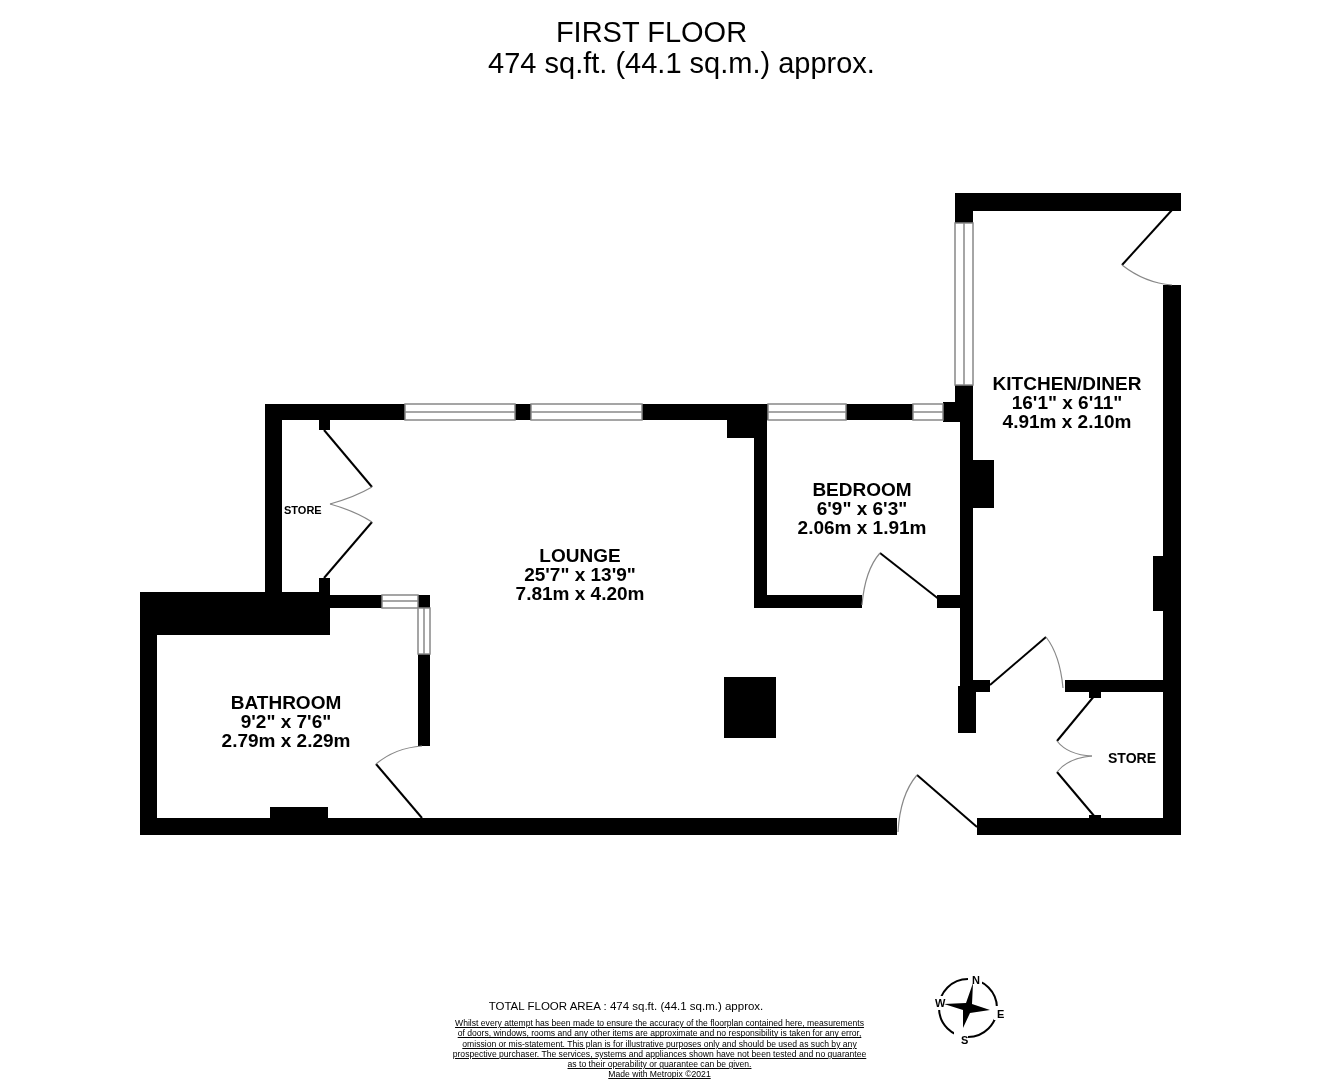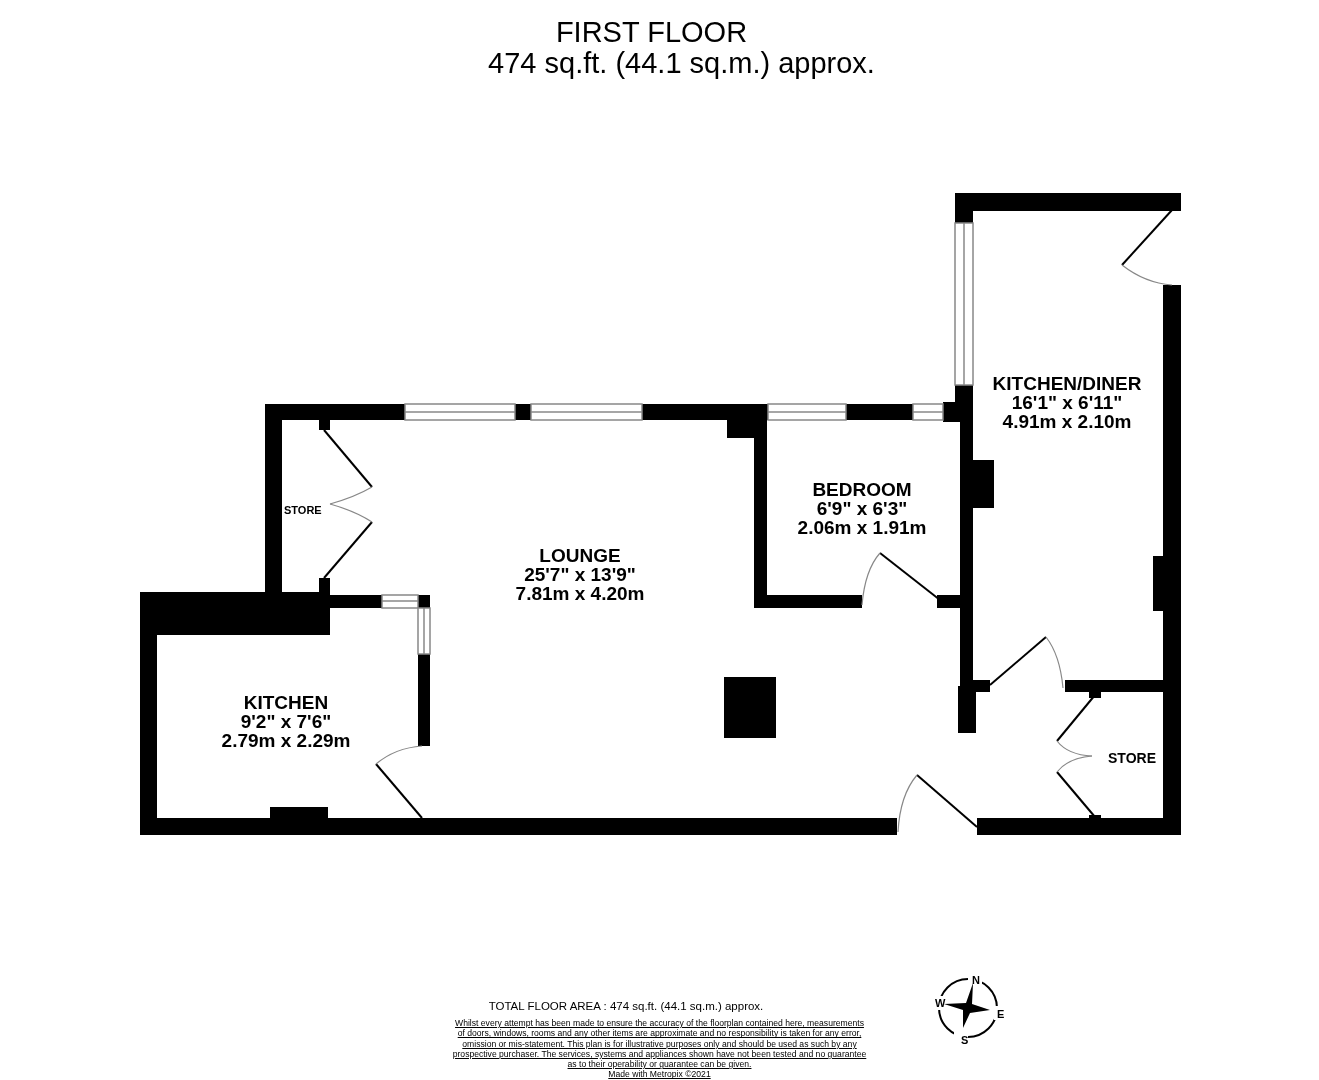--- a/index.html
+++ b/index.html
@@ -123,21 +123,21 @@
   <span class="dim">2.06m  x 1.91m</span>
 </div>
 
 <div class="room-label" style="left:580px; top:546px;">
   <span class="nm">LOUNGE</span>
   <span class="dim">25'7"  x 13'9"</span>
   <span class="dim">7.81m  x 4.20m</span>
 </div>
 
 <div class="room-label" style="left:286px; top:693px;">
-  <span class="nm">KITCHEN</span>
+  <span class="nm">BATHROOM</span>
   <span class="dim">9'2"  x 7'6"</span>
   <span class="dim">2.79m  x 2.29m</span>
 </div>
 
 <div class="store-label" style="left:284px; top:504px; font-size:11px;">STORE</div>
 <div class="store-label" style="left:1108px; top:750px; font-size:14px;">STORE</div>
 
 <svg class="compass" viewBox="0 0 80 80">
   <circle cx="38" cy="38" r="29" fill="none" stroke="#000" stroke-width="2"></circle>
   <rect x="38" y="2" width="14" height="12" fill="#fff"></rect>

